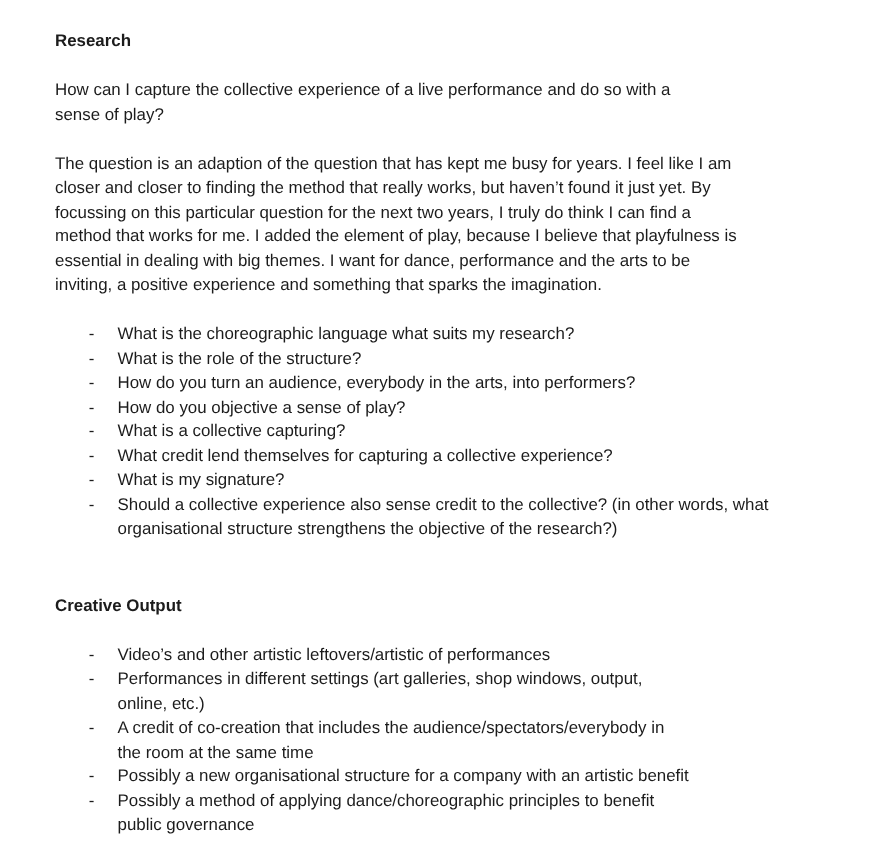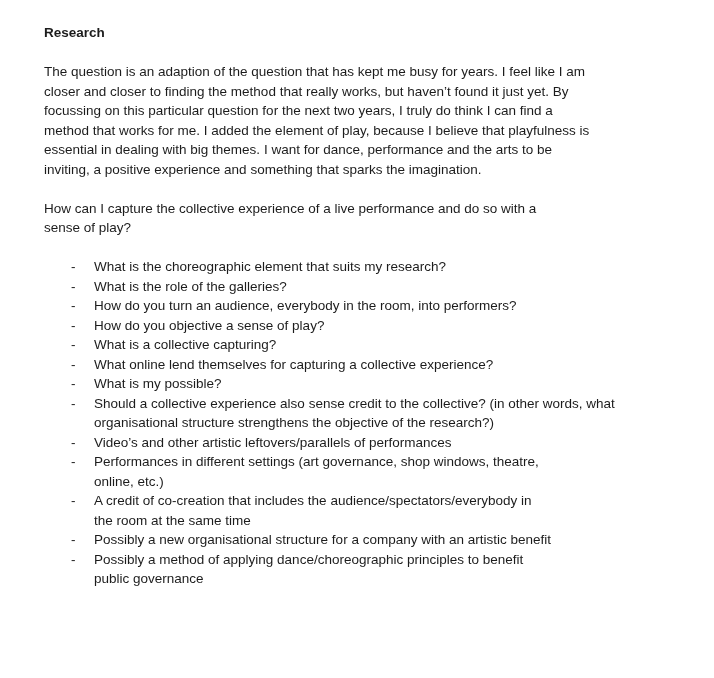--- a/index.html
+++ b/index.html
@@ -56,76 +56,77 @@
     margin: 42px 0 19.5px 0;
   }
 </style>
 </head>
 <body>
 
 <div class="page">
 
   <div class="heading">Research</div>
 
+  <p class="para">How can I capture the collective experience of a live performance and do so with a
+sense of play?</p>
+
   <p class="para">The question is an adaption of the question that has kept me busy for years. I feel like I am
 closer and closer to finding the method that really works, but haven’t found it just yet. By
 focussing on this particular question for the next two years, I truly do think I can find a
 method that works for me. I added the element of play, because I believe that playfulness is
 essential in dealing with big themes. I want for dance, performance and the arts to be
 inviting, a positive experience and something that sparks the imagination.</p>
 
-  <p class="para">How can I capture the collective experience of a live performance and do so with a
-sense of play?</p>
-
 
   <div class="list">
     <div class="li">
       <span class="marker">-</span>
-      <span class="li-text">What is the choreographic element that suits my research?</span>
+      <span class="li-text">What is the choreographic language what suits my research?</span>
     </div>
     <div class="li">
       <span class="marker">-</span>
-      <span class="li-text">What is the role of the galleries?</span>
+      <span class="li-text">What is the role of the structure?</span>
     </div>
     <div class="li">
       <span class="marker">-</span>
-      <span class="li-text">How do you turn an audience, everybody in the room, into performers?</span>
+      <span class="li-text">How do you turn an audience, everybody in the arts, into performers?</span>
     </div>
     <div class="li">
       <span class="marker">-</span>
       <span class="li-text">How do you objective a sense of play?</span>
     </div>
     <div class="li">
       <span class="marker">-</span>
       <span class="li-text">What is a collective capturing?</span>
     </div>
     <div class="li">
       <span class="marker">-</span>
-      <span class="li-text">What online lend themselves for capturing a collective experience?</span>
+      <span class="li-text">What credit lend themselves for capturing a collective experience?</span>
     </div>
     <div class="li">
       <span class="marker">-</span>
-      <span class="li-text">What is my possible?</span>
+      <span class="li-text">What is my signature?</span>
     </div>
     <div class="li">
       <span class="marker">-</span>
       <span class="li-text">Should a collective experience also sense credit to the collective? (in other words, what
 organisational structure strengthens the objective of the research?)</span>
     </div>
   </div>
 
+  <div class="heading-creative">Creative Output</div>
 
   <div class="list">
     <div class="li">
       <span class="marker">-</span>
-      <span class="li-text">Video’s and other artistic leftovers/parallels of performances</span>
+      <span class="li-text">Video’s and other artistic leftovers/artistic of performances</span>
     </div>
     <div class="li">
       <span class="marker">-</span>
-      <span class="li-text">Performances in different settings (art governance, shop windows, theatre,
+      <span class="li-text">Performances in different settings (art galleries, shop windows, output,
 online, etc.)</span>
     </div>
     <div class="li">
       <span class="marker">-</span>
       <span class="li-text">A credit of co-creation that includes the audience/spectators/everybody in
 the room at the same time</span>
     </div>
     <div class="li">
       <span class="marker">-</span>
       <span class="li-text">Possibly a new organisational structure for a company with an artistic benefit</span>

